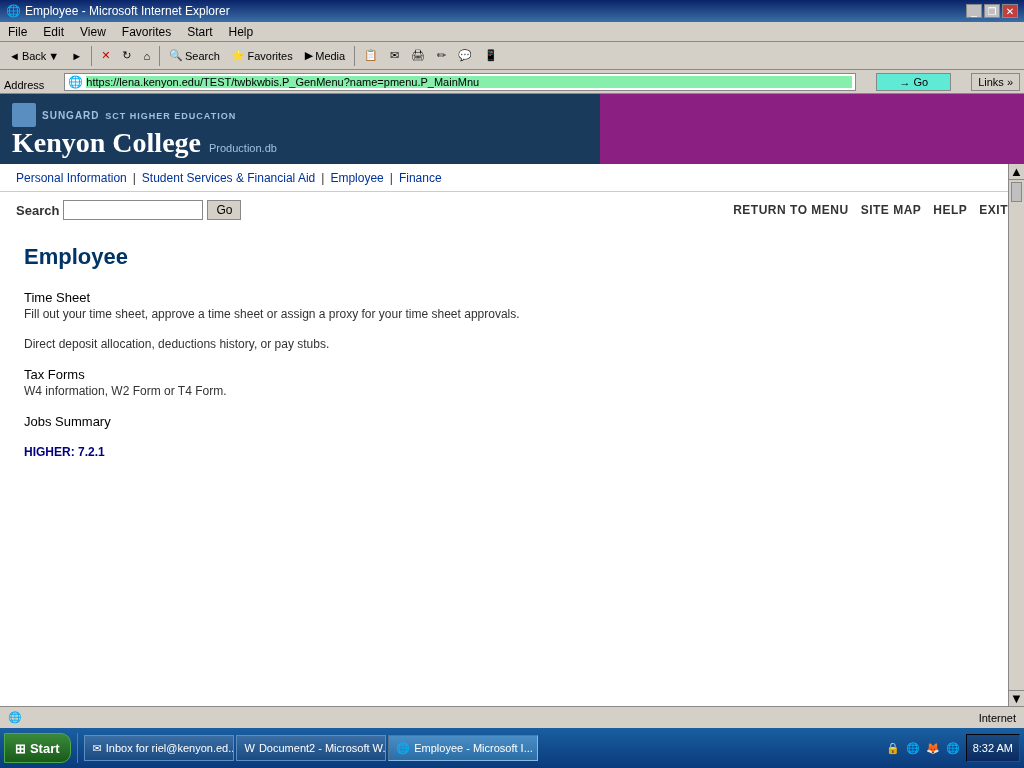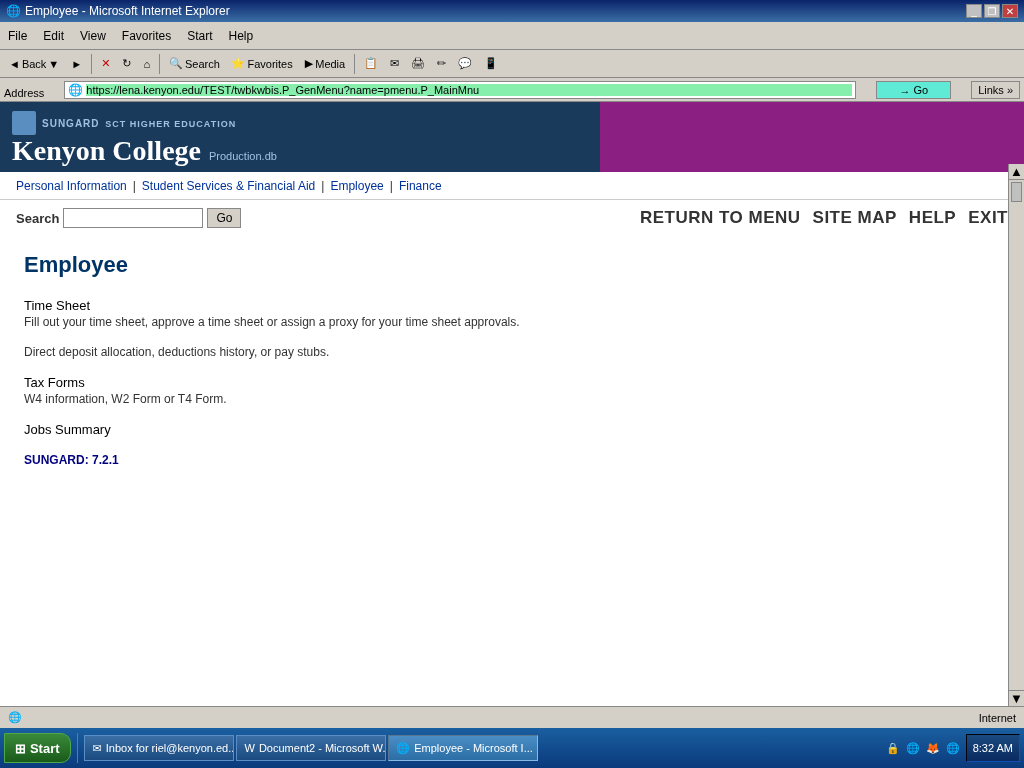--- a/index.html
+++ b/index.html
@@ -25,21 +25,21 @@
       font-size: 10px;
       display: flex; align-items: center; justify-content: center;
       cursor: pointer;
     }
 
     
     .menu-bar {
       background: #d4d0c8;
       display: flex;
       align-items: center;
-      height: 28px;
+      height: 20px;
       padding: 0 4px;
       border-bottom: 1px solid #888;
       gap: 8px;
     }
     .menu-item {
       font-size: 12px;
       cursor: pointer;
       padding: 0 4px;
     }
 
@@ -168,21 +168,21 @@
     .search-go-btn {
       border: 1px solid #888;
       background: #d4d0c8;
       font-size: 12px;
       padding: 1px 8px;
       cursor: pointer;
       height: 20px;
     }
     .utility-links { display: flex; gap: 12px; }
     .utility-link {
-      font-size: 17px;
+      font-size: 12px;
       color: #333;
       text-decoration: none;
       cursor: pointer;
       font-weight: bold;
       letter-spacing: 0.5px;
     }
 
     
     .main-content {
       background: white;
@@ -434,21 +434,21 @@
 
     <div class="menu-section">
       <a class="menu-link">Tax Forms</a>
       <div class="menu-desc">W4 information, W2 Form or T4 Form.</div>
     </div>
 
     <div class="menu-section">
       <a class="menu-link">Jobs Summary</a>
     </div>
 
-    <div class="release-info">SUNGARD: 7.2.1</div>
+    <div class="release-info">HIGHER: 7.2.1</div>
   </div>
 
   <div class="scrollbar-area">
     <div style="background:#d4d0c8;height:16px;border-bottom:1px solid #888;display:flex;align-items:center;justify-content:center;cursor:pointer;">▲</div>
     <div class="scrollbar-thumb"></div>
     <div style="position:absolute;bottom:0;left:0;right:0;background:#d4d0c8;height:16px;border-top:1px solid #888;display:flex;align-items:center;justify-content:center;cursor:pointer;">▼</div>
   </div>
 
   <div class="status-bar" style="position:absolute;bottom:40px;left:0;right:0;">
     <div class="status-left">

